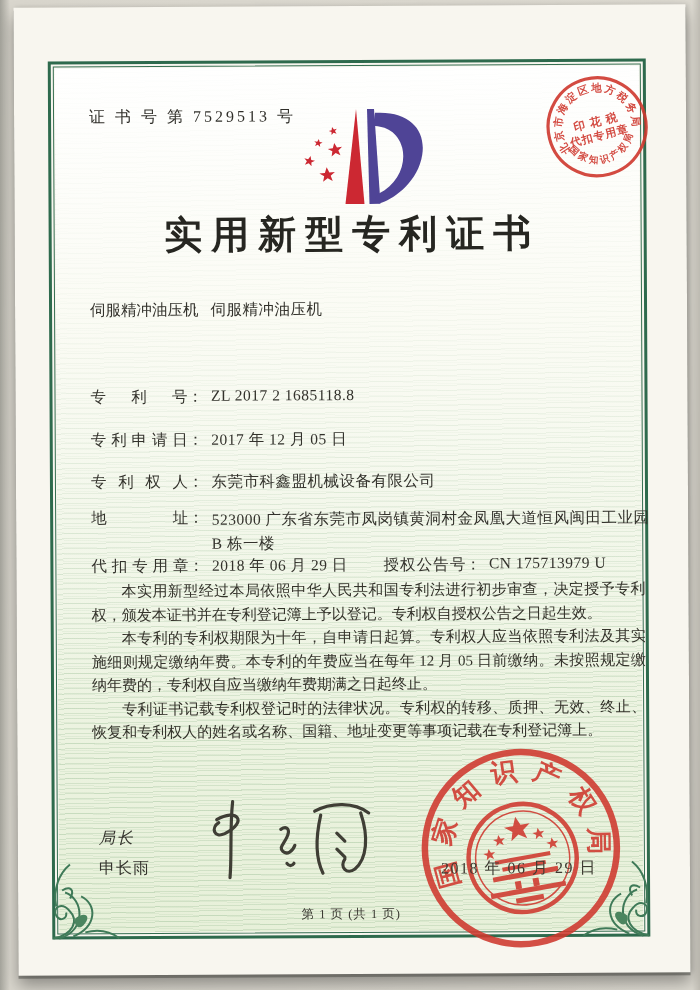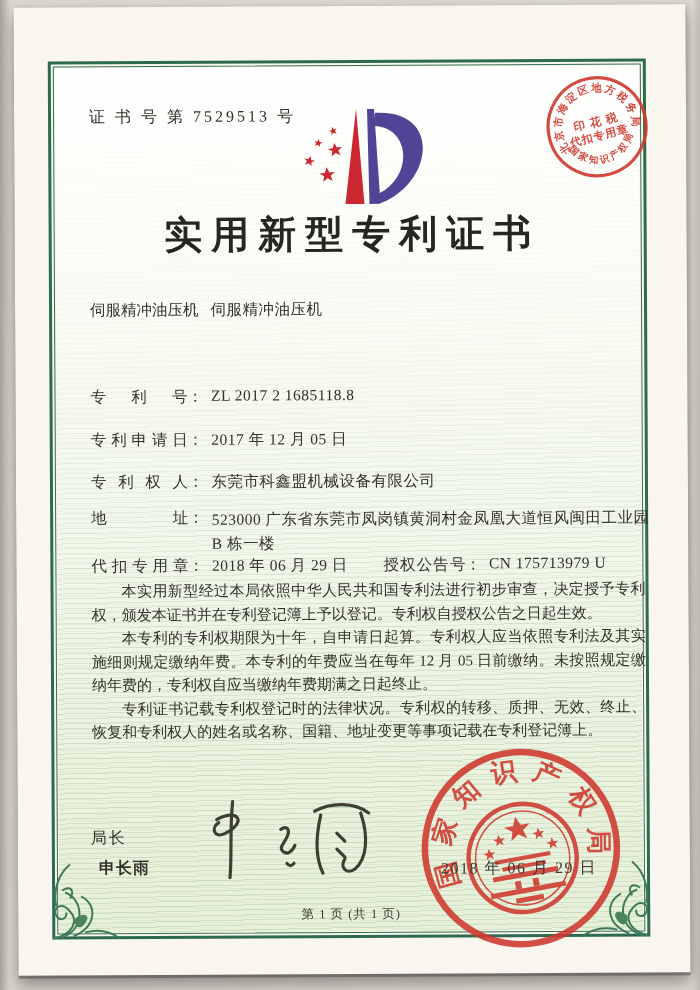--- a/index.html
+++ b/index.html
@@ -37,22 +37,22 @@
     font-size:38px;font-weight:bold;letter-spacing:9px;color:#262621;padding-left:9px;
   }
   .field{position:absolute;left:38px;font-size:15.5px;white-space:nowrap;}
   .flabel{display:inline-block;width:97px;text-align:justify;text-align-last:justify;vertical-align:top;}
   .fcolon{display:inline-block;vertical-align:top;margin-right:8px;}
   .fvalue{display:inline-block;vertical-align:top;letter-spacing:.5px;}
   .fvalue.wrap{white-space:normal;width:452px;line-height:24px;}
   .field2{position:absolute;left:330px;font-size:15.5px;white-space:nowrap;}
   .paras{position:absolute;left:38px;top:516px;width:554px;font-size:15px;line-height:23.5px;text-align:justify;color:#33322a;}
   .paras p{margin:0;text-indent:2em;}
-  .signer-title{position:absolute;left:36px;top:764px;font-size:16px;letter-spacing:2px;}
-  .signer-name{position:absolute;left:44px;top:794px;font-size:16px;letter-spacing:1px;font-weight:bold;}
+  .signer-title{position:absolute;left:44px;top:764px;font-size:16px;letter-spacing:2px;font-style:italic;}
+  .signer-name{position:absolute;left:44px;top:794px;font-size:16px;letter-spacing:1px;}
   .signature{position:absolute;left:148px;top:726px;}
   .seal{position:absolute;left:356px;top:676px;opacity:.88;}
   .seal-date{
     position:absolute;left:352px;top:796px;width:224px;text-align:center;
     font-size:16px;letter-spacing:1.5px;color:#3c3a31;z-index:3;
   }
   .tax-seal{position:absolute;left:493px;top:12px;opacity:.9;}
   .footer{position:absolute;left:0;right:0;top:843px;text-align:center;font-size:12.5px;letter-spacing:1px;color:#3a3932;}
   .flourish{position:absolute;z-index:2;}
   .flourish.bl{left:-6px;bottom:-8px;}

